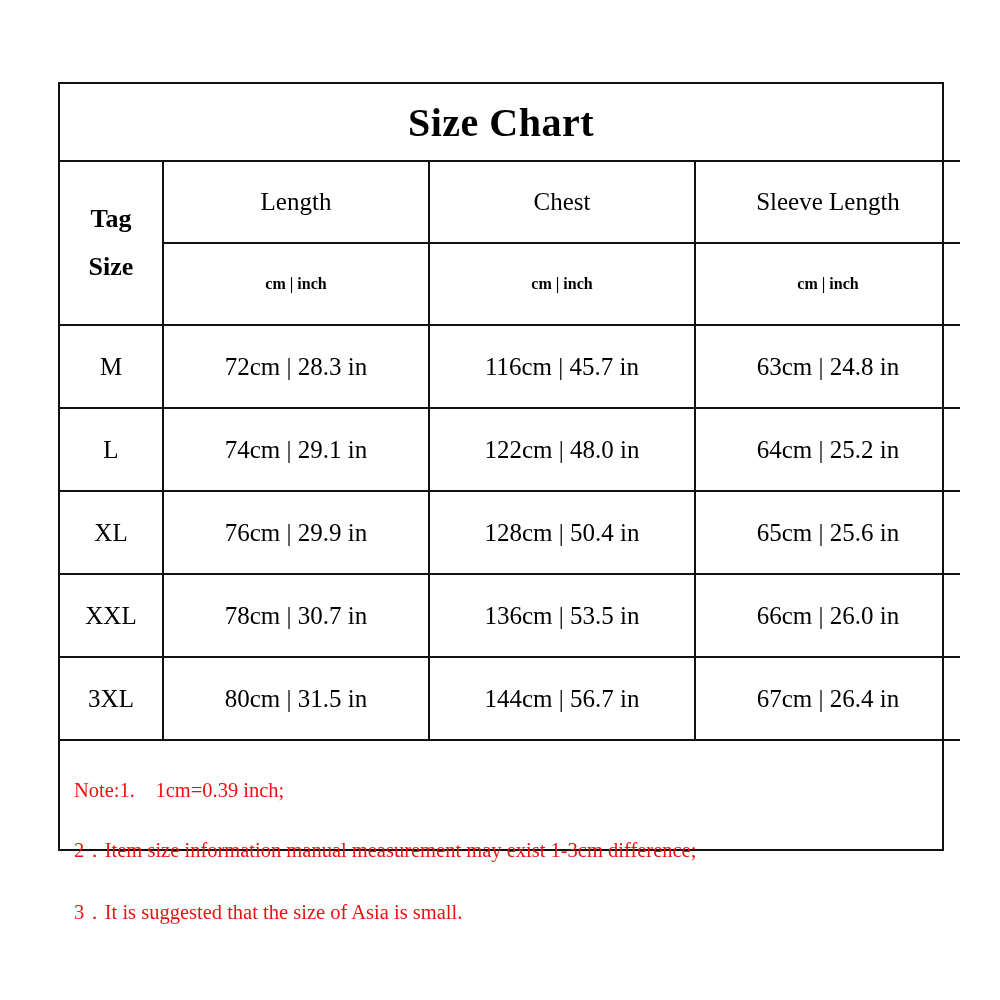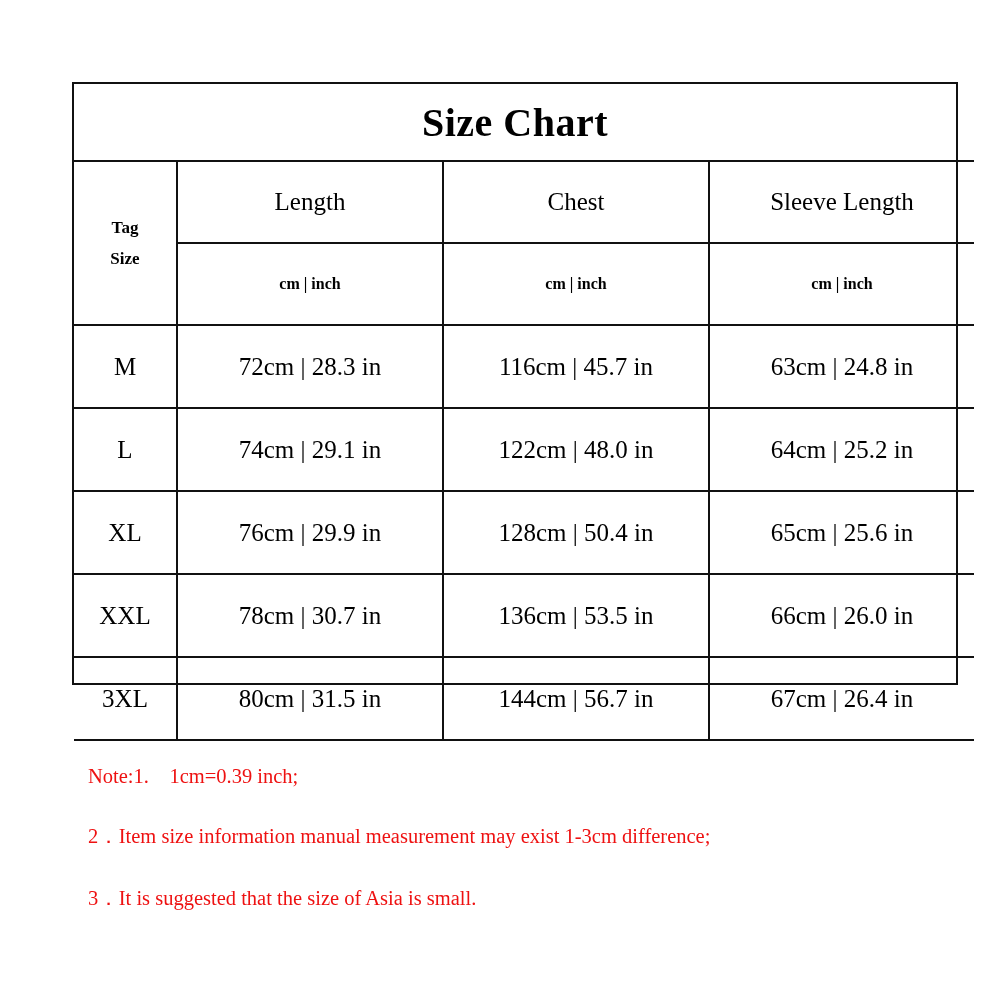--- a/index.html
+++ b/index.html
@@ -14,24 +14,24 @@
   .page {
     position: relative;
     width: 1000px;
     height: 1000px;
     background: #ffffff;
     box-sizing: border-box;
   }
 
   .chart-frame {
     position: absolute;
-    left: 72px;
+    left: 58px;
     top: 82px;
     width: 886px;
-    height: 603px;
+    height: 769px;
     border: 2px solid #111111;
     box-sizing: border-box;
     background: #ffffff;
   }
 
   .chart-title {
     height: 76px;
     display: flex;
     align-items: center;
     justify-content: center;
@@ -80,39 +80,39 @@
     font-weight: normal;
   }
 
   th.hdr-unit {
     height: 78px;
     font-size: 16px;
     font-weight: bold;
   }
 
   th.tag-size {
-    font-size: 17px;
+    font-size: 26px;
     font-weight: bold;
     line-height: 1.85;
     border-radius: 18px;
   }
 
   td.body-cell {
     height: 79px;
     font-size: 25px;
     font-weight: normal;
   }
 
   td.tag-cell {
     font-size: 25px;
     font-weight: normal;
   }
 
   .notes {
-    padding: 24px 0 0 14px;
+    padding: 38px 0 0 14px;
     color: #ee1111;
     font-size: 20.5px;
     font-family: "Liberation Serif", serif;
   }
 
   .note-line {
     margin: 0 0 34px 0;
     white-space: pre;
     color: #ee1111;
   }

